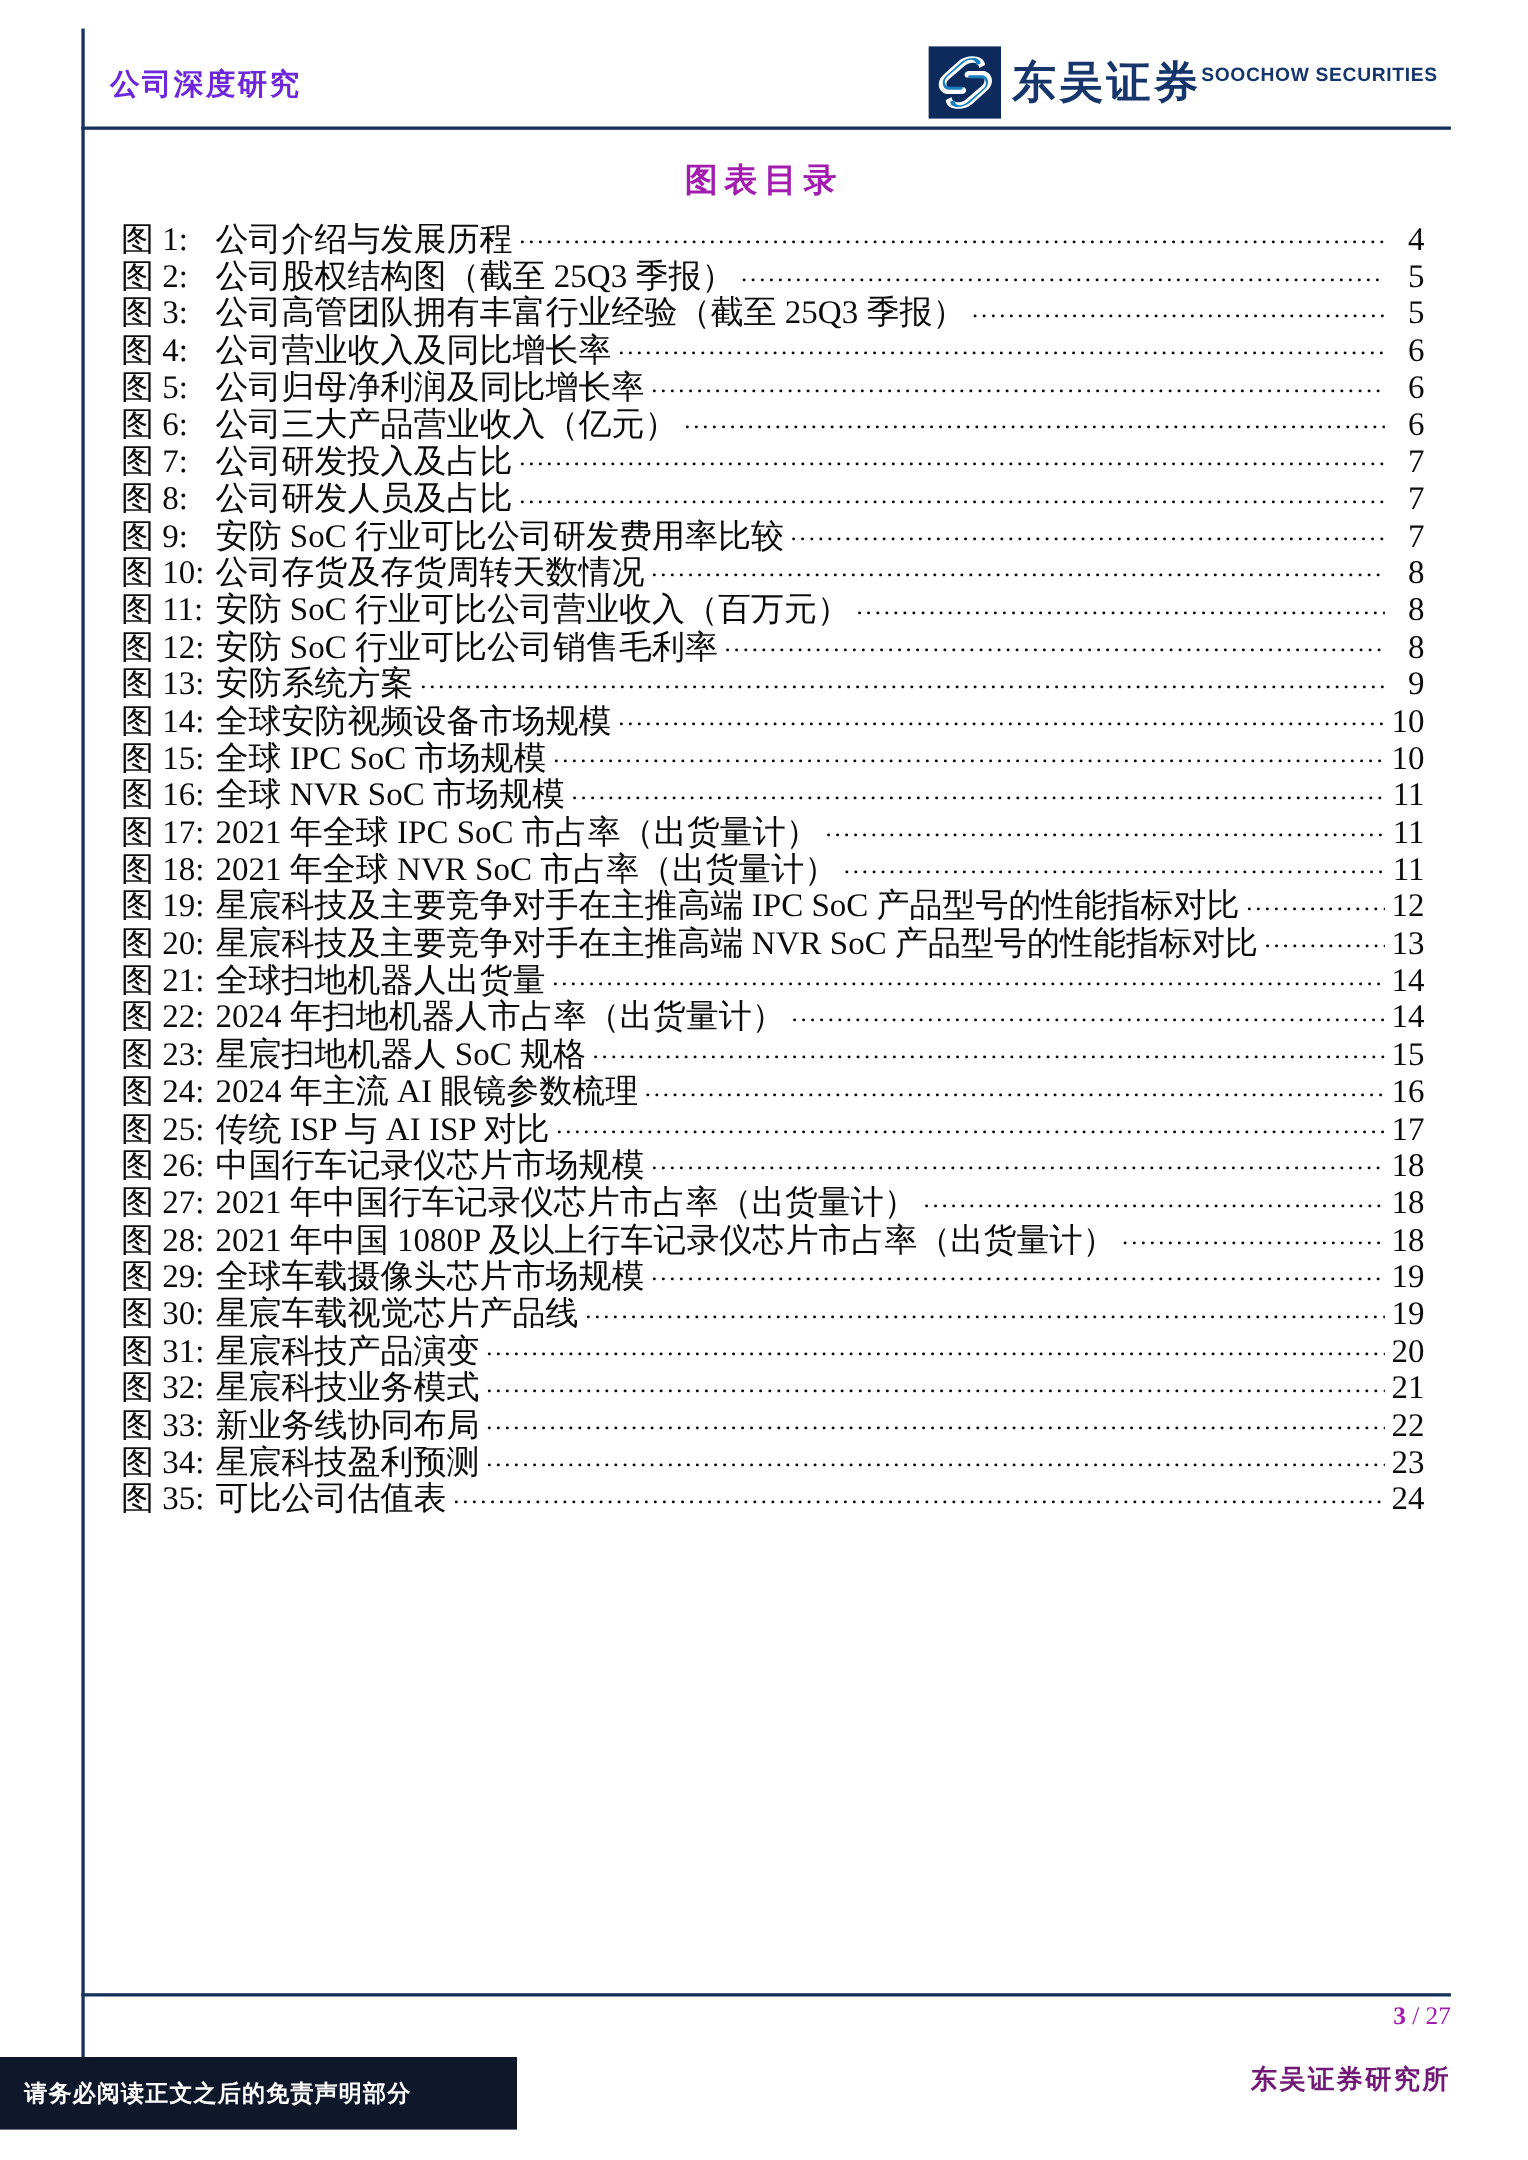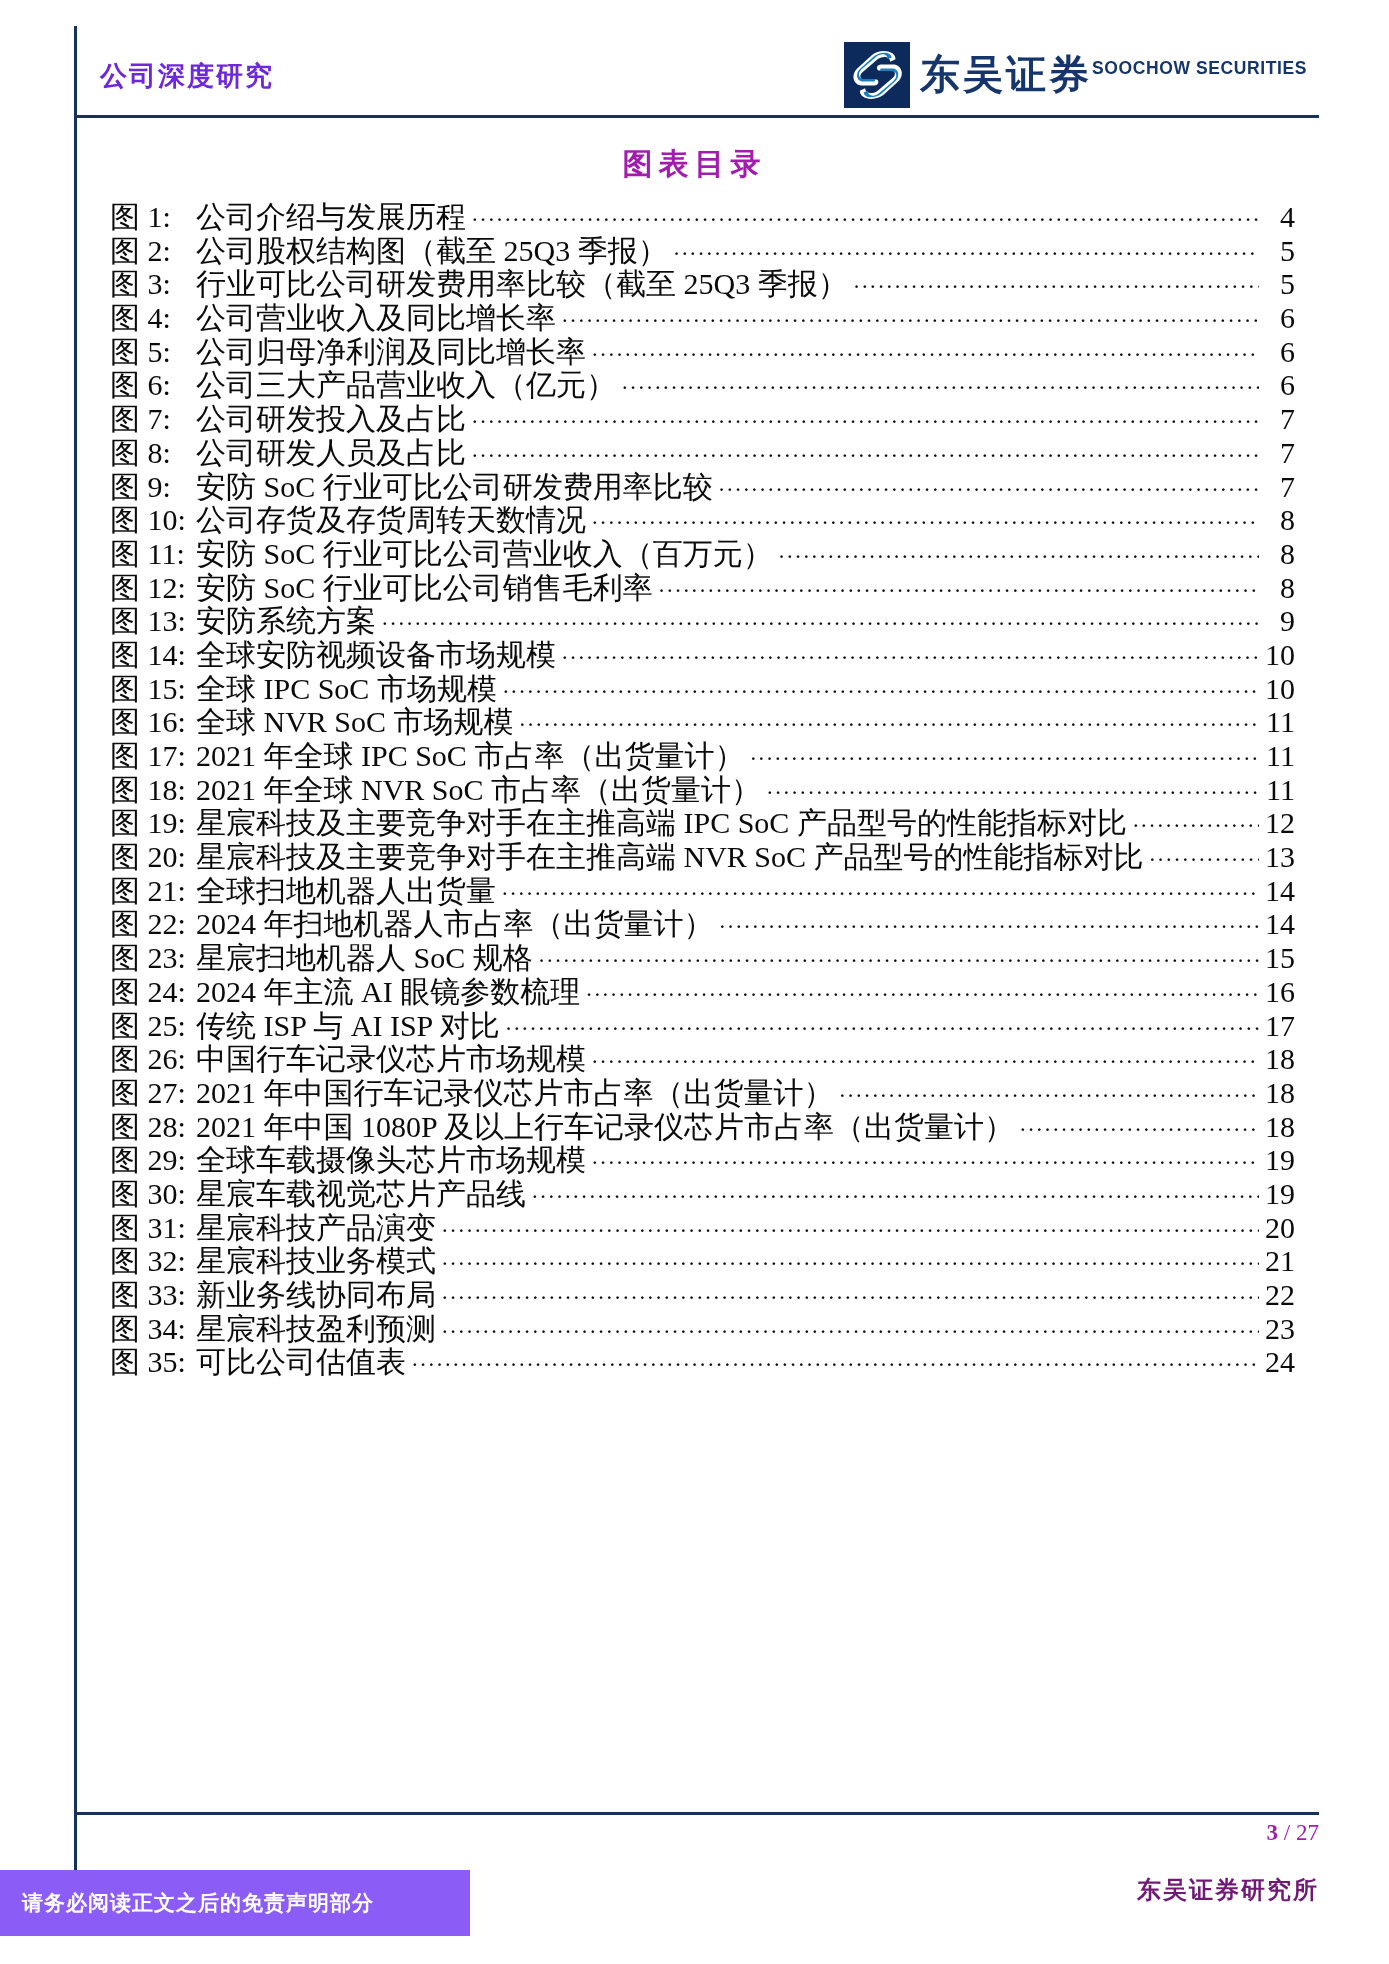--- a/index.html
+++ b/index.html
@@ -187,21 +187,21 @@
     color: #701a75;
     letter-spacing: 2px;
     font-family: "Liberation Serif", "DejaVu Serif", serif;
   }
   .footer-disclaimer {
     position: absolute;
     left: 0px;
     top: 1870px;
     width: 470px;
     height: 66px;
-    background: #8b5cf6;
+    background: #0f172a;
     color: #ffffff;
     font-size: 21px;
     font-weight: bold;
     letter-spacing: 1px;
     display: flex;
     align-items: center;
     padding-left: 22px;
     box-sizing: border-box;
     font-family: "Liberation Serif", "DejaVu Serif", serif;
   }
@@ -244,21 +244,21 @@
         <span class="toc-page">4</span>
       </div>
       <div class="toc-row">
         <span class="toc-label">图 2:</span>
         <span class="toc-title">公司股权结构图（截至 25Q3 季报）</span>
         <span class="toc-dots"></span>
         <span class="toc-page">5</span>
       </div>
       <div class="toc-row">
         <span class="toc-label">图 3:</span>
-        <span class="toc-title">行业可比公司研发费用率比较（截至 25Q3 季报）</span>
+        <span class="toc-title">公司高管团队拥有丰富行业经验（截至 25Q3 季报）</span>
         <span class="toc-dots"></span>
         <span class="toc-page">5</span>
       </div>
       <div class="toc-row">
         <span class="toc-label">图 4:</span>
         <span class="toc-title">公司营业收入及同比增长率</span>
         <span class="toc-dots"></span>
         <span class="toc-page">6</span>
       </div>
       <div class="toc-row">

